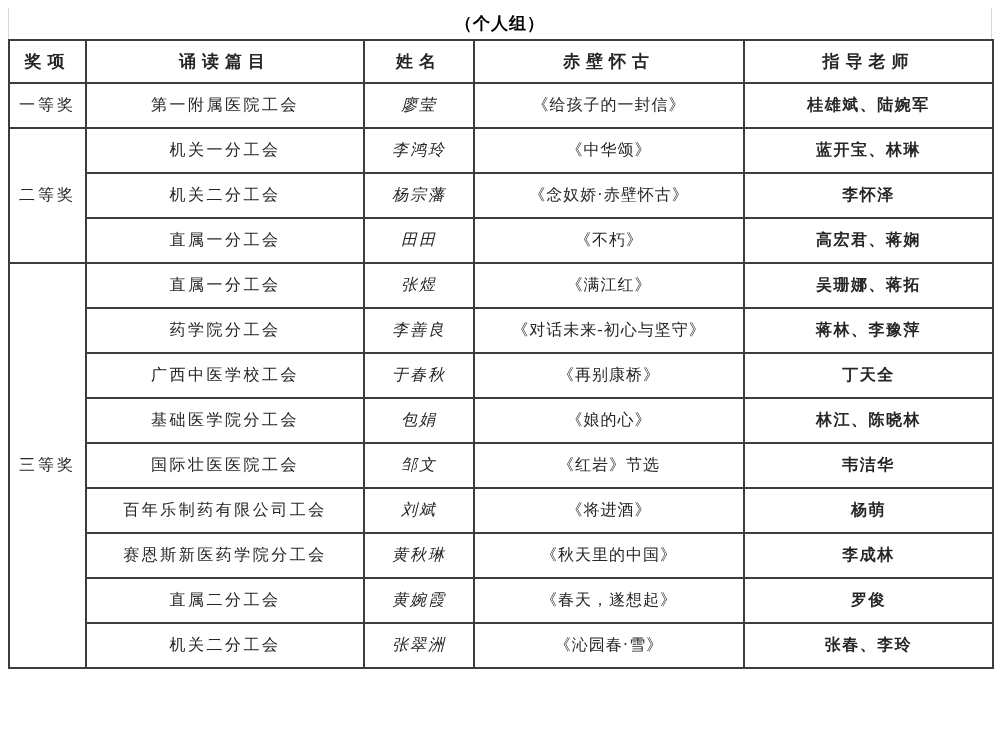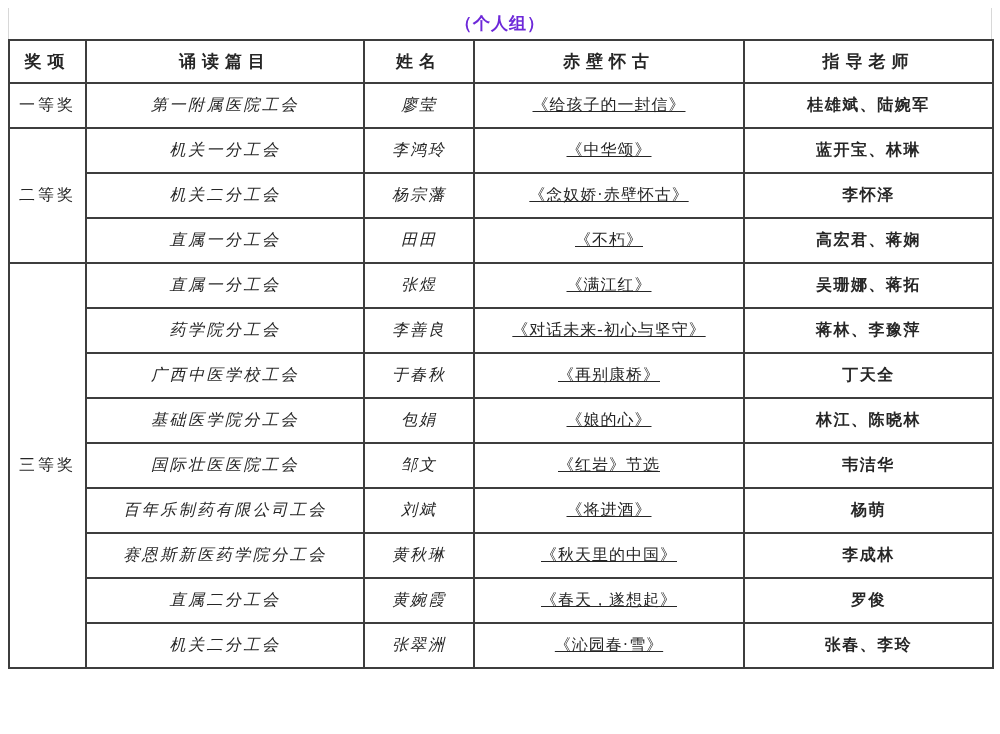--- a/index.html
+++ b/index.html
@@ -22,40 +22,40 @@
     height:44px;border:1px solid var(--border-light);
     display:flex;align-items:center;justify-content:center;
     font-family:"Liberation Sans","DejaVu Sans",sans-serif;
     font-weight:bold;font-size:23px;letter-spacing:1px;color:#1f1f1f;
   }
   .subtitle-block{
     height:31px;
     border-left:1px solid var(--border-light);
     border-right:1px solid var(--border-light);
     display:flex;align-items:center;justify-content:center;
-    font-size:17px;font-weight:600;letter-spacing:1px;color:#6d28d9;
+    font-size:17px;font-weight:600;letter-spacing:1px;color:#000000;
   }
   table.awards{
     width:984px;table-layout:fixed;border-collapse:collapse;
   }
   table.awards th,table.awards td{
     border:2px solid var(--border-dark);
     text-align:center;vertical-align:middle;
     font-size:16px;color:var(--text);
     padding:2px 0;
     background:var(--bg);
   }
   table.awards th{
     height:43px;font-weight:bold;font-size:17px;letter-spacing:6px;
   }
   table.awards td{height:45px;margin-left:28px;}
   td.award-cell{letter-spacing:3px;}
-  td.unit-cell{letter-spacing:2.5px;font-style:italic;}
+  td.unit-cell{letter-spacing:2.5px;}
   td.name-cell{letter-spacing:2px;font-style:italic;}
-  td.piece-cell{letter-spacing:1px;text-decoration:underline;}
+  td.piece-cell{letter-spacing:1px;}
   td.teachers-cell{letter-spacing:1.5px;font-weight:bold;}
   col.c-award{width:77px;}
   col.c-unit{width:278px;}
   col.c-name{width:110px;}
   col.c-piece{width:270px;}
   col.c-teachers{width:249px;}
 </style>
 </head>
 <body>
 

